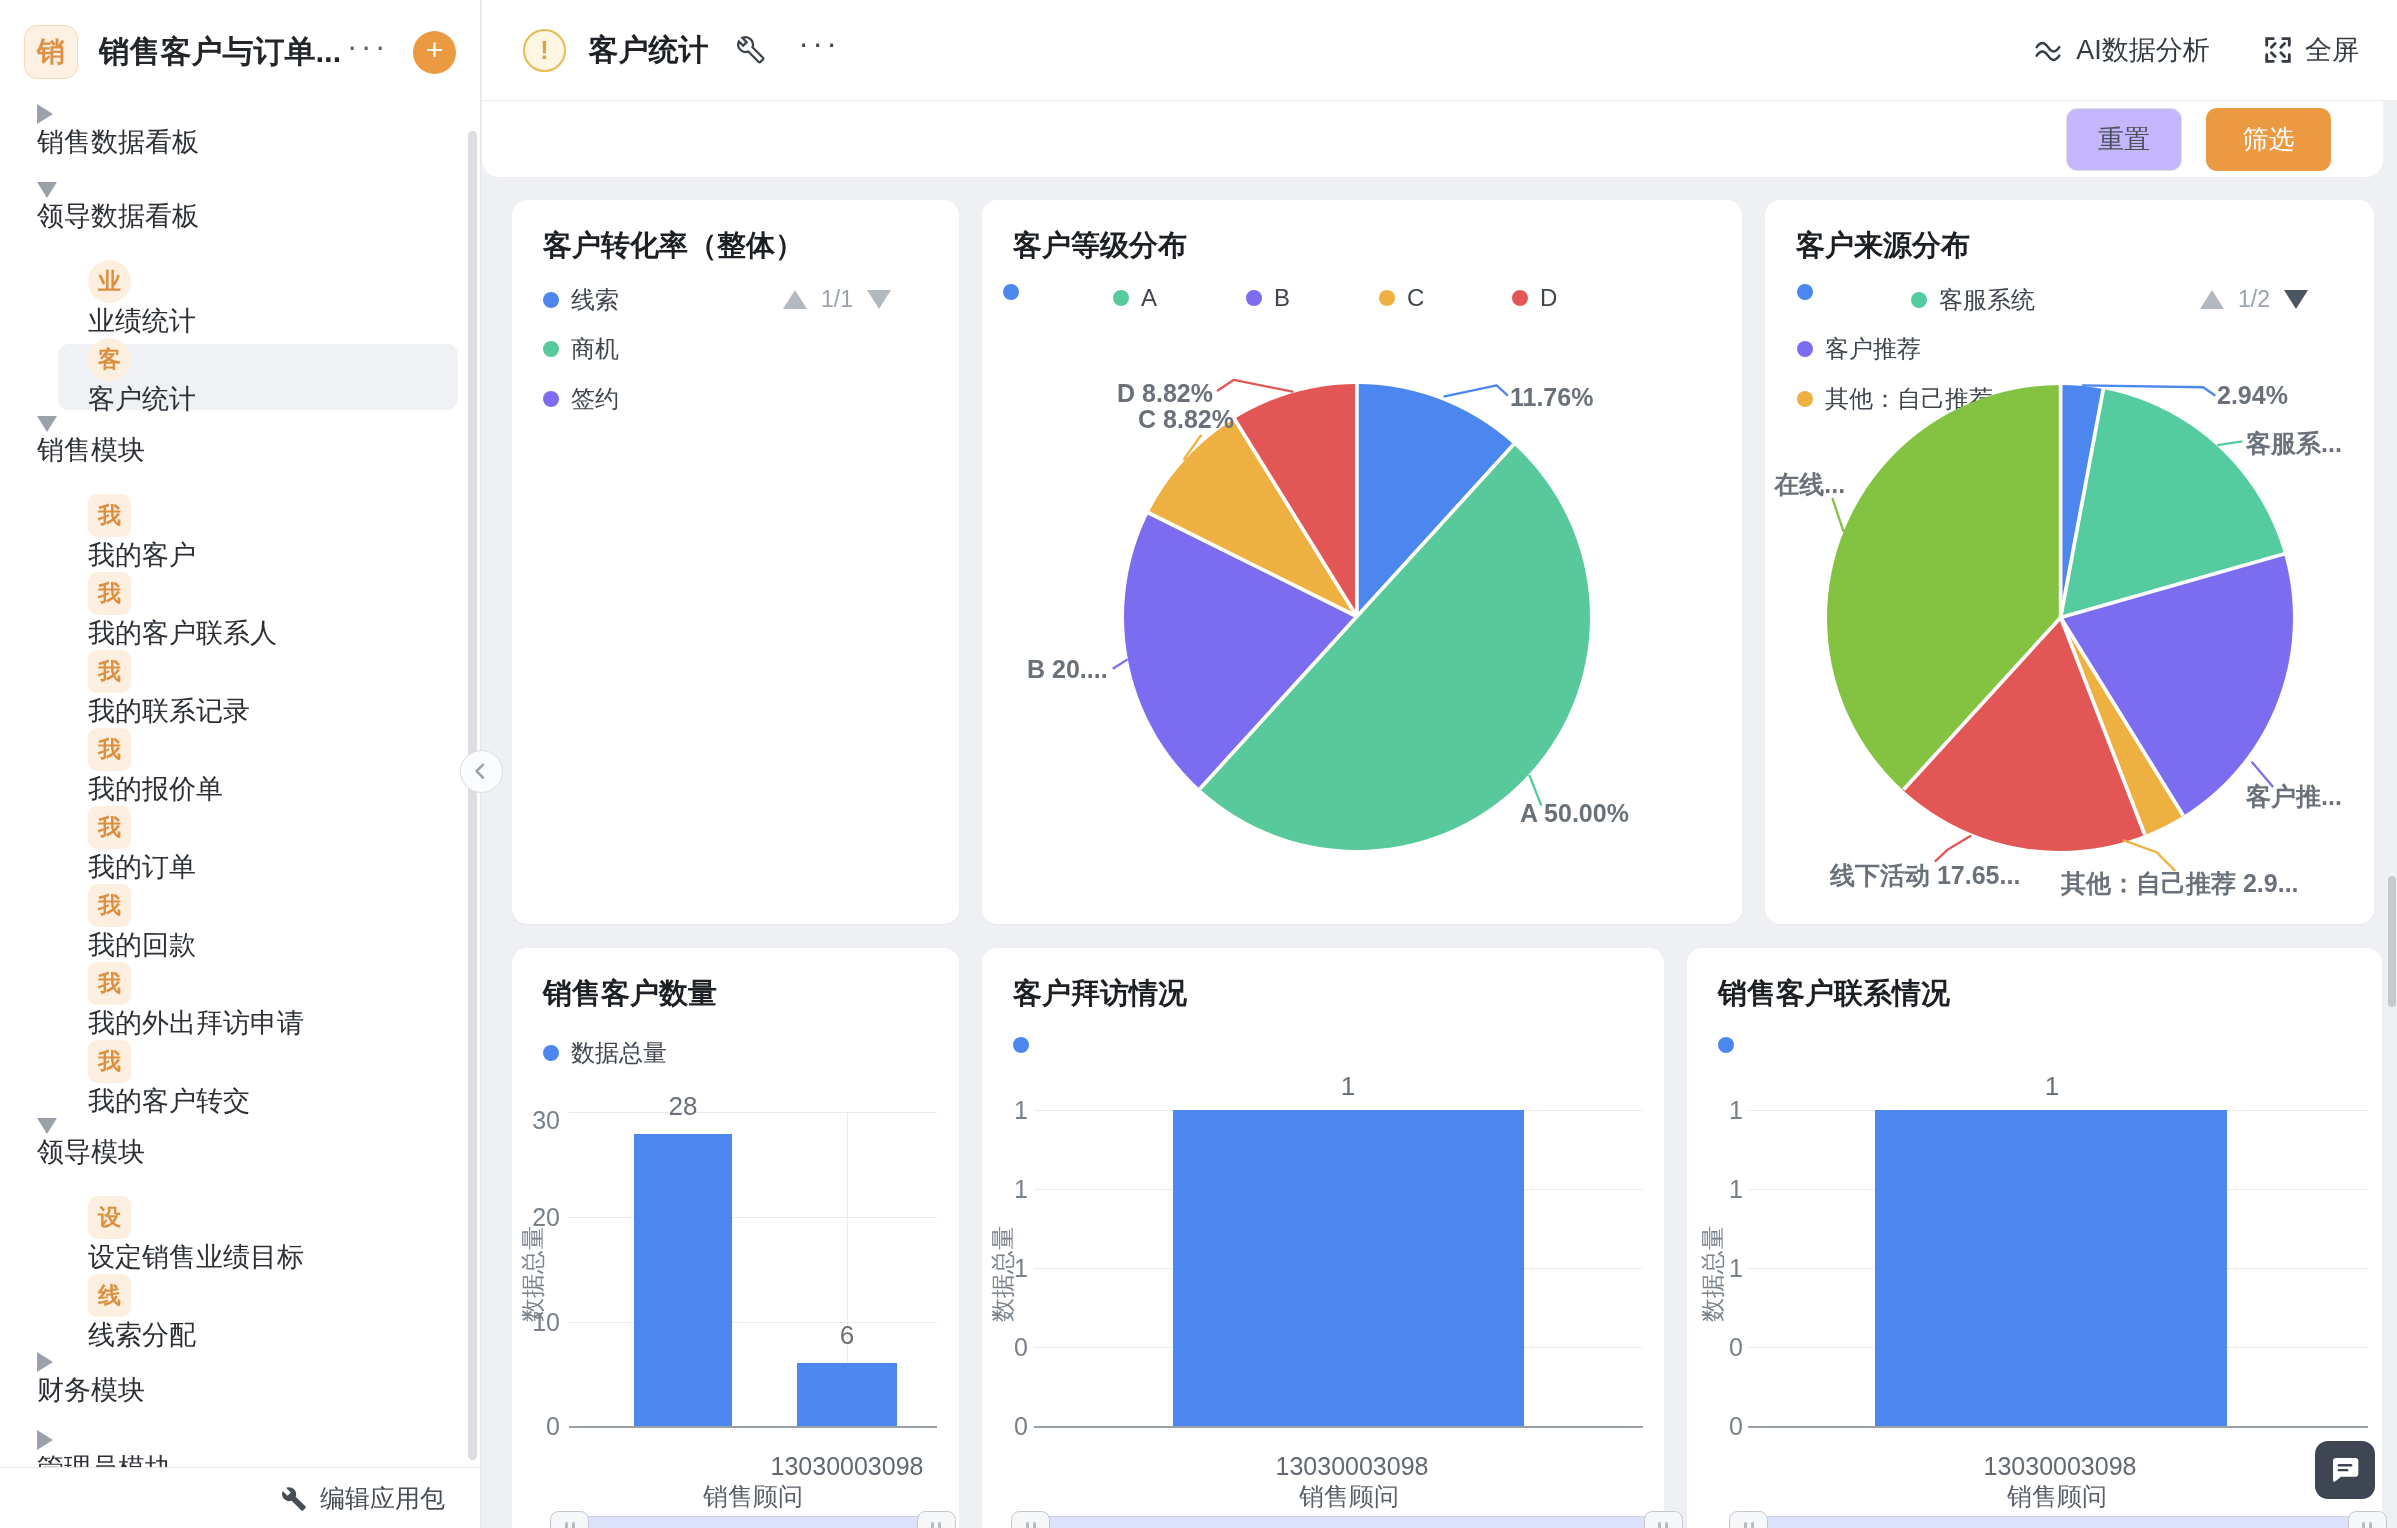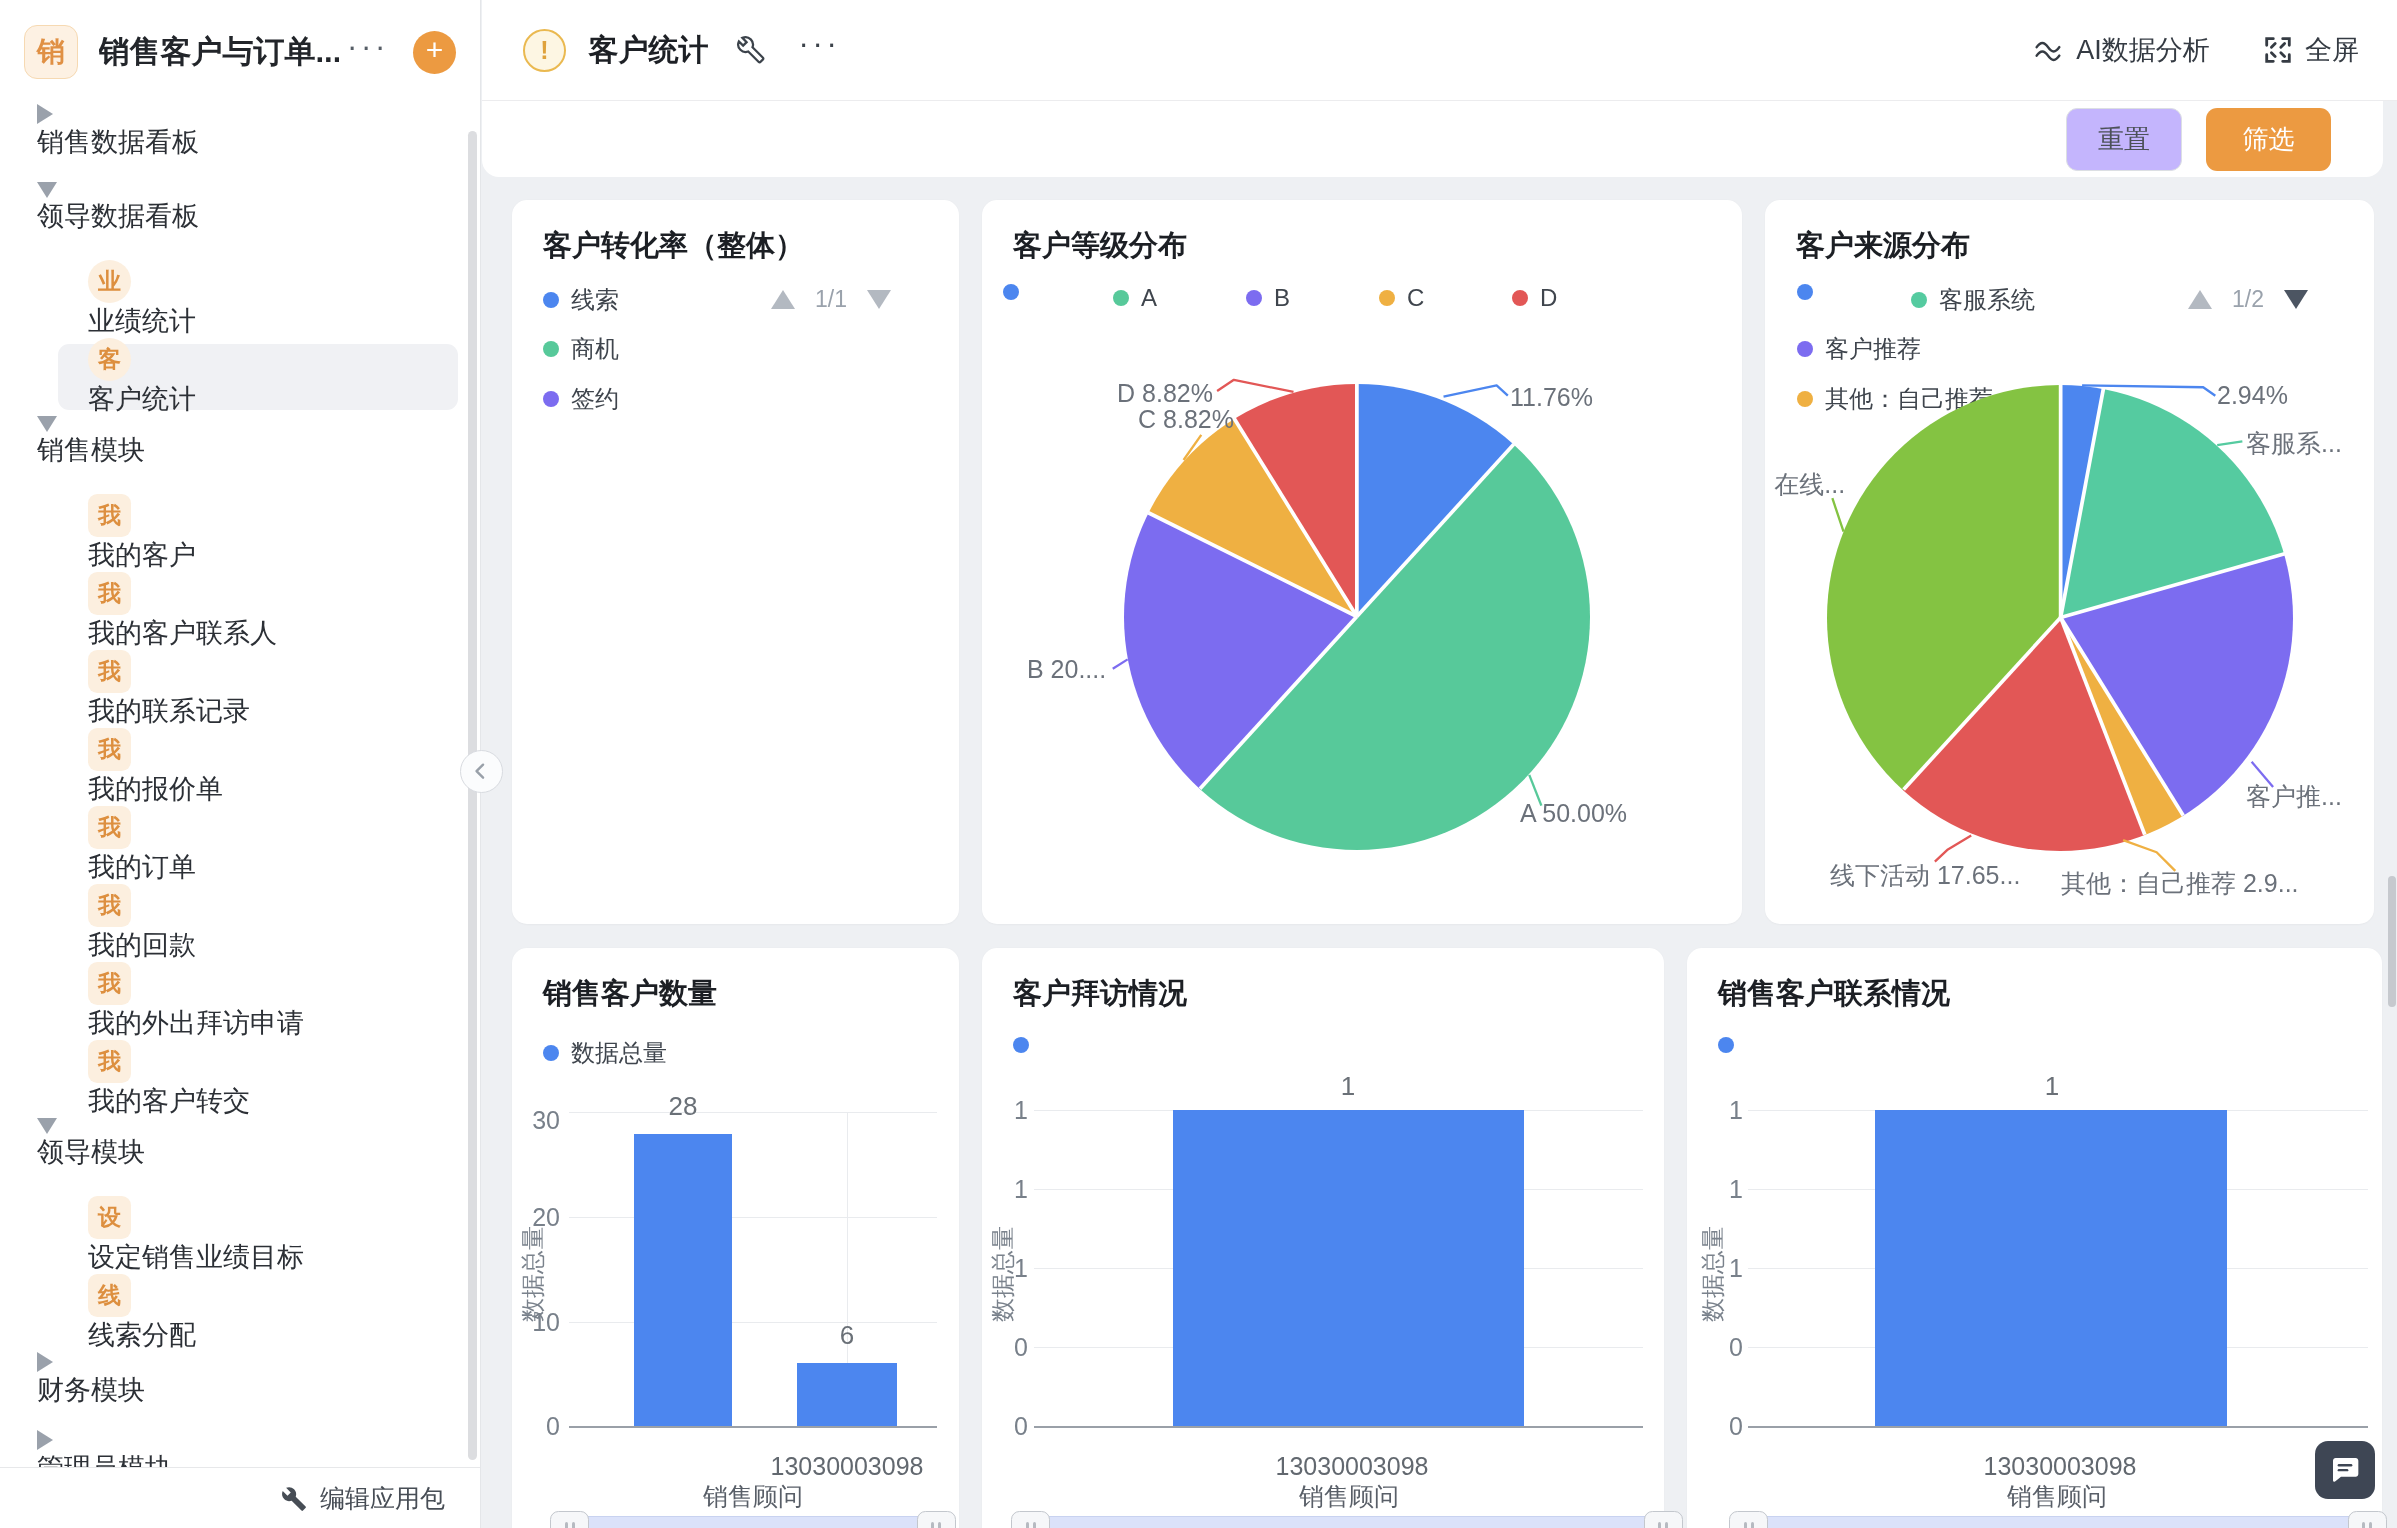--- a/index.html
+++ b/index.html
@@ -48,28 +48,28 @@
   .filter-strip { position:absolute; left:482px; top:101px; width:1901px; height:76px; background:#fff;
     border-radius:0 0 17px 17px; display:flex; align-items:center; justify-content:flex-end; gap:24px; padding-right:52px; }
   .btn { height:63px; border-radius:11.2px; font-size:26px; display:flex; align-items:center; justify-content:center; cursor:pointer;}
   .btn-reset { width:116px; background:#c4b5fd; border:1.9px solid #dcdfe3; color:#4c5158; }
   .btn-filter { width:125px; background:#ec9a41; border:none; color:#fff; }
   
   .card { position:absolute; background:#fff; border-radius:15px; box-shadow:0 0.9px 1.9px rgba(0,0,0,0.03); }
   .card-title { position:absolute; left:31px; top:26px; font-size:29px; font-weight:700; color:#1c1f24; }
   .legend-item { position:absolute; display:flex; align-items:center; gap:12px; font-size:24px; color:#3f454d; white-space:nowrap;}
   .ldot { width:16px; height:16px; border-radius:50%; flex:none; }
-  .pager { position:absolute; display:flex; align-items:center; gap:20px; font-size:23px; color:#9aa2ac; }
+  .pager { position:absolute; display:flex; align-items:center; gap:14px; font-size:23px; color:#9aa2ac; }
   .tri { width:0; height:0; }
   .tri-up { border-left:12px solid transparent; border-right:12px solid transparent; border-bottom:19.6px solid #b3b9c1; }
   .tri-down { border-left:12px solid transparent; border-right:12px solid transparent; border-top:19.6px solid #b3b9c1; }
   .tri-dark { border-top-color:#4c5562; }
   .pie { position:absolute; border-radius:50%; }
   .pie-svg { position:absolute; left:0; top:0; pointer-events:none; }
-  .pie-label { position:absolute; font-size:25px; color:#6b717a; white-space:nowrap; }
+  .pie-label { position:absolute; font-size:25px; color:#6b717a; white-space:nowrap;font-weight:bold; }
   .grid-h { position:absolute; height:0.9px; background:#e9ebee; }
   .grid-v { position:absolute; width:0.9px; background:#e9ebee; }
   .baseline { position:absolute; height:1.9px; background:#9aa0a8; }
   .ytick { position:absolute; font-size:25px; color:#78808a; transform:translate(-100%,-50%); }
   .xtick { position:absolute; font-size:25px; color:#62686f; transform:translate(-50%,0); }
   .xname { position:absolute; font-size:25px; color:#595f68; transform:translate(-50%,0); }
   .yname { position:absolute; font-size:24px; color:#7a828c; transform:translate(-50%,-50%) rotate(-90deg); white-space:nowrap;}
   .bar { position:absolute; background:#4c86ef; }
   .vlabel { position:absolute; font-size:26px; color:#6a7077; transform:translate(-50%,-50%); }
   .dz-track { position:absolute; height:28px; background:#dbe2fa; border:0.9px solid #c8d2f0; border-radius:3.7px; }

